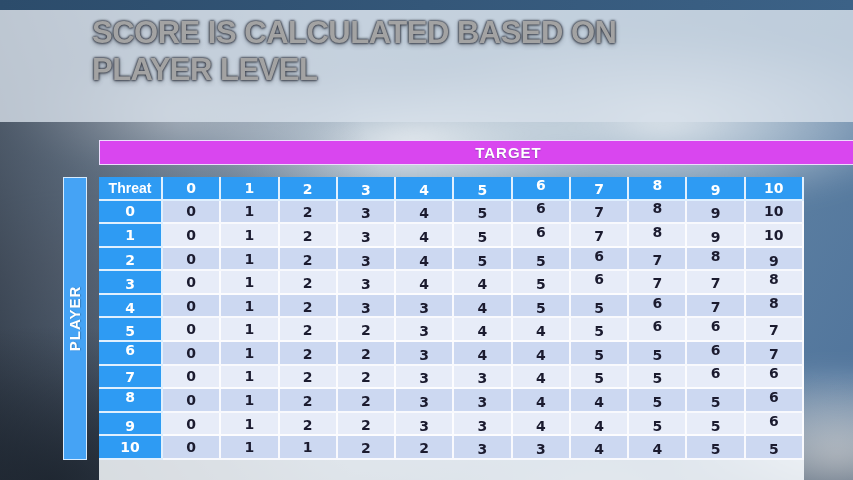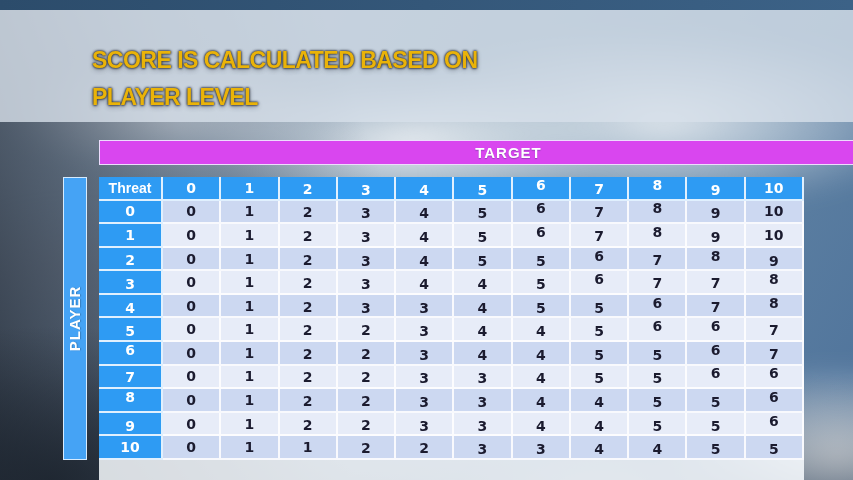--- a/index.html
+++ b/index.html
@@ -32,23 +32,23 @@
   .top-strip{
     position:absolute; left:0; top:0; width:853px; height:10px;
     background:linear-gradient(90deg,#2c4c6b,#3c6287);
   }
   
   .banner{
     position:absolute; left:0; top:10px; width:853px; height:112px;
     background:rgba(215,224,234,.8);
   }
   .title{
-    position:absolute; left:92px; top:42px; width:660px;
-    font-size:23px; line-height:37px; font-weight:bold; letter-spacing:-0.5px;
-    color:#eab308;
+    position:absolute; left:92px; top:14px; width:660px;
+    font-size:31px; line-height:37px; font-weight:bold; letter-spacing:-0.5px;
+    color:#a3a3a3;
     text-shadow:0 1px 2px rgba(45,50,62,.6), 1px 0 2px rgba(45,50,62,.5),
                -1px 0 2px rgba(45,50,62,.5), 0 -1px 2px rgba(45,50,62,.5),
                 0 2px 5px rgba(45,50,62,.45);
   }
   
   .target-bar{
     position:absolute; left:99px; top:140px; width:819px; height:25px;
     background:#d946ef; border:1px solid rgba(240,248,255,.85); box-sizing:border-box;
     display:flex; align-items:center; justify-content:center;
     color:#fff; font-weight:bold; font-size:15px; letter-spacing:1px;

